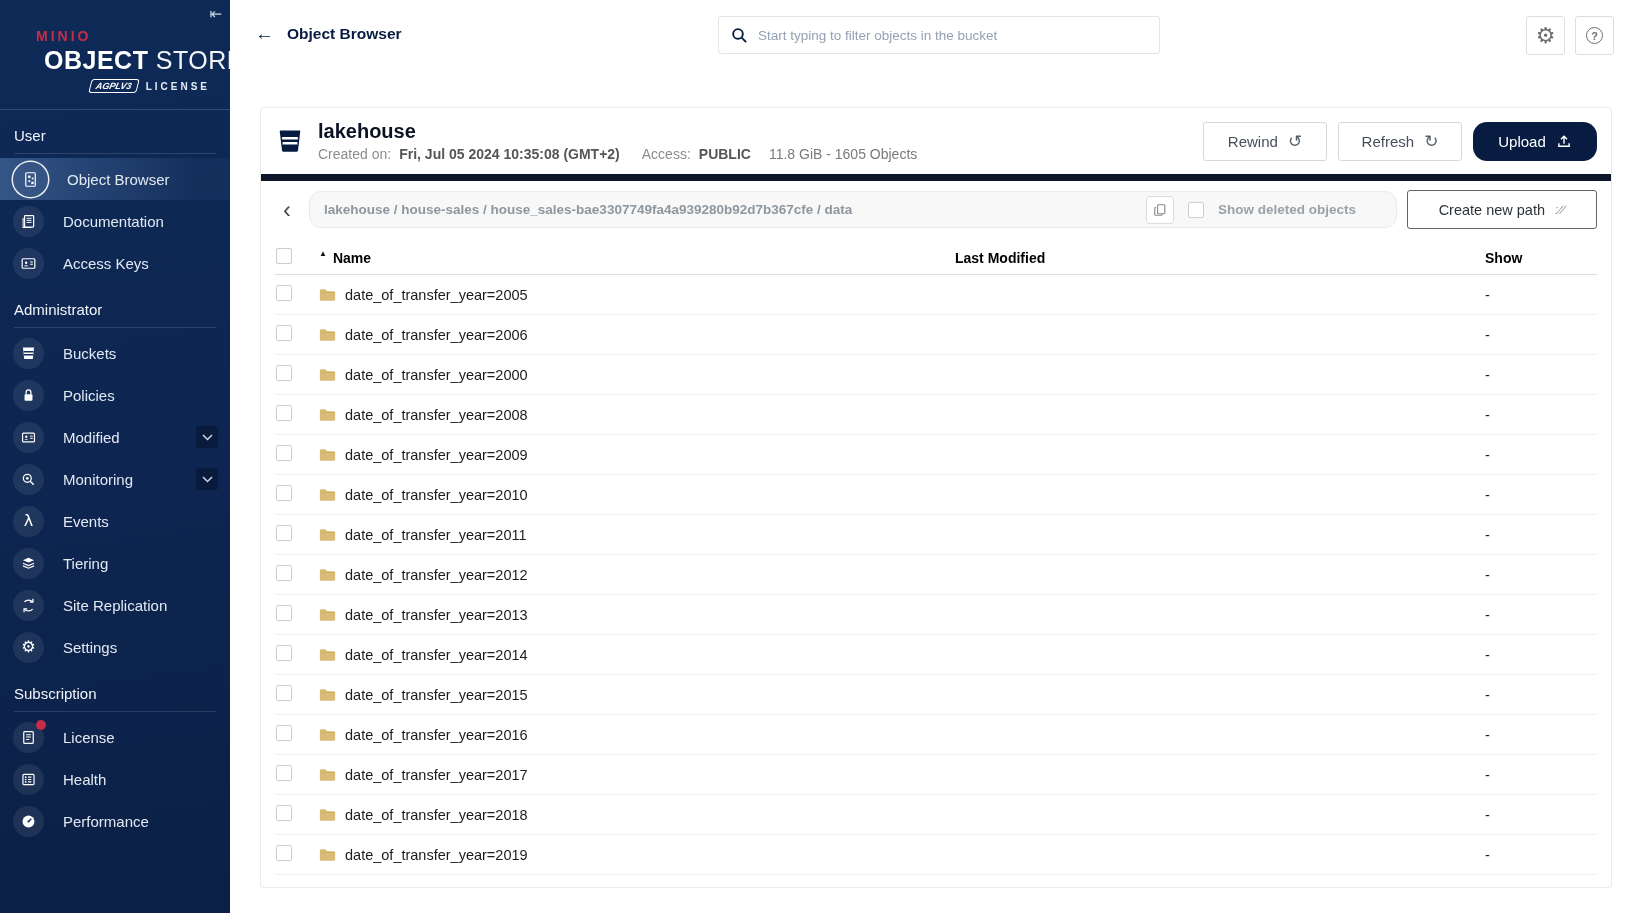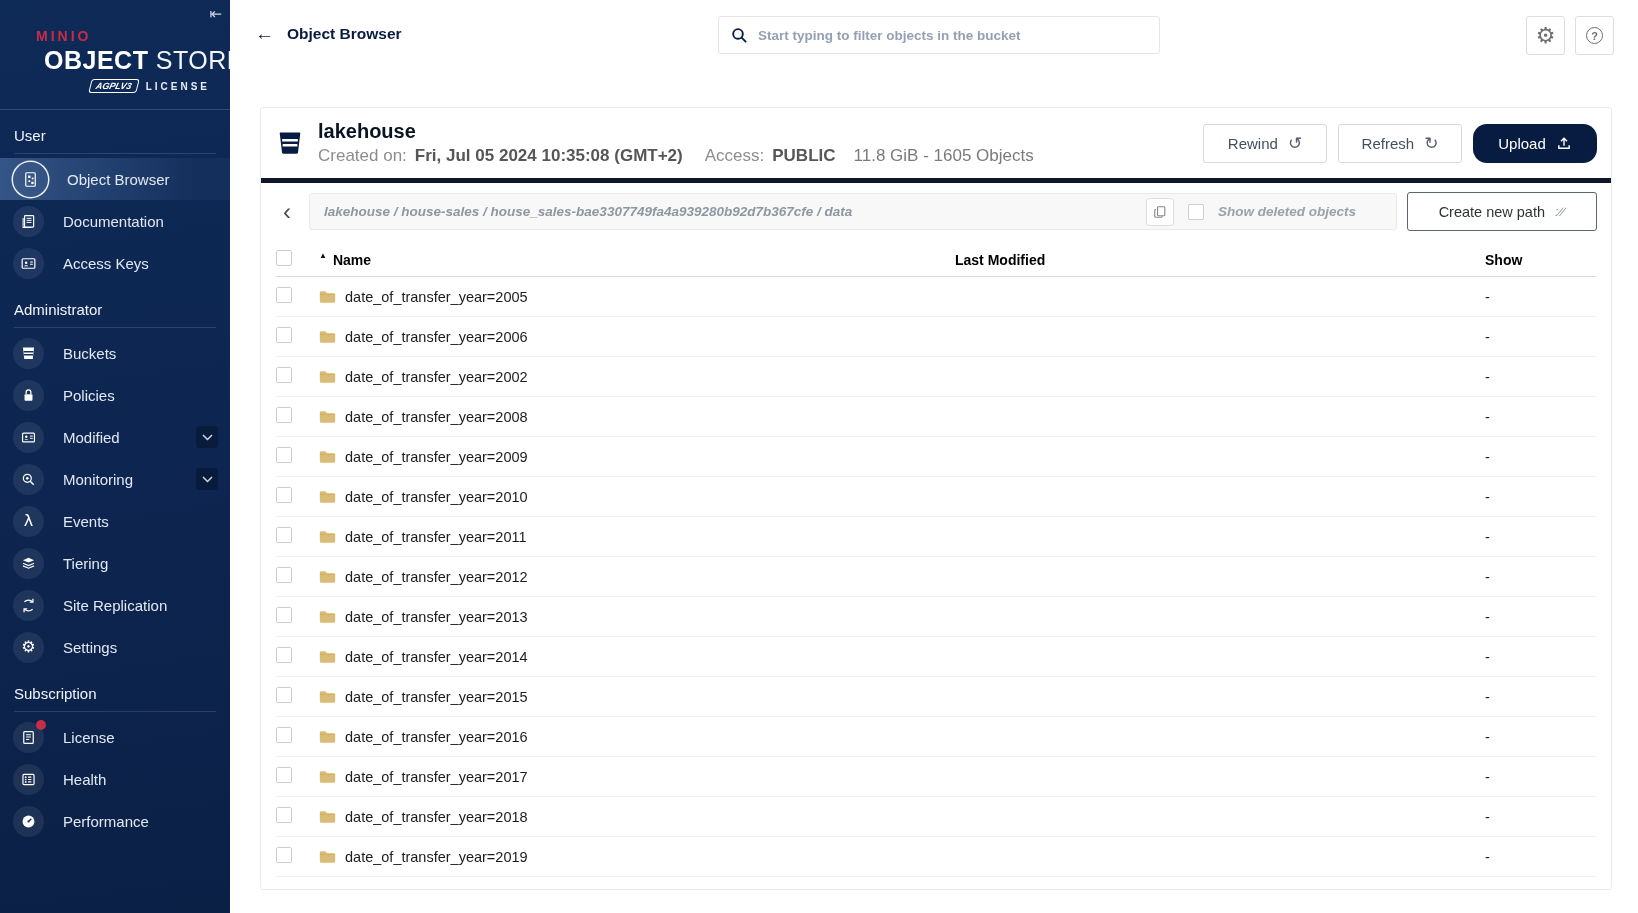--- a/index.html
+++ b/index.html
@@ -48,56 +48,56 @@
   .main { flex:1; position:relative; background:#fff; }
   .topbar { position:relative; height:72px; background:#fff; }
   .back-block { position:absolute; left:25px; top:24px; display:flex;
     align-items:center; gap:13px; cursor:pointer; }
   .back-arrow { color:#081C42; font-size:19px; font-weight:700; line-height:1; }
   .page-title { color:#081C42; font-size:15.5px; font-weight:700; }
   .search-wrap { position:absolute; left:488px; top:16px; width:442px; height:38px;
     border:1px solid #E2E5EA; border-radius:3px; background:#fff; display:flex;
     align-items:center; padding:0 12px; gap:10px; }
   .search-wrap input { border:none; outline:none; flex:1; font-size:13.5px;
-    font-weight:700; color:#33404F; background:transparent;
+    font-weight:400; color:#33404F; background:transparent;
     font-family:"Liberation Sans",sans-serif; }
   .search-wrap input::placeholder { color:#94A1B3; opacity:1; }
   .top-actions { position:absolute; right:24px; top:16px; display:flex; gap:10px; }
   .icon-btn { width:39px; height:39px; border:1px solid #DEDEDE; border-radius:3px;
     background:#fff; display:grid; place-items:center; cursor:pointer; color:#6E6E6E; }
   .gear-glyph { font-size:22px; line-height:1; font-family:"DejaVu Sans",sans-serif; color:#6E6E6E; }
   .help-ring { width:17px; height:17px; border:1.6px solid #6E6E6E; border-radius:50%;
     display:grid; place-items:center; font-size:11px; font-weight:700; color:#6E6E6E; }
 
   
   .card { margin:35px 26px 0 30px; border:1px solid #EAEAEA; border-radius:3px;
     background:#fff; }
   .bucket-header { display:flex; align-items:center; padding:12px 14px;
-    border-bottom:5px solid #0f172a; gap:13px;justify-content:space-between; }
+    border-bottom:7px solid #0f172a; gap:13px;justify-content:space-between; }
   .bucket-titles { flex:1; }
   .bucket-name { font-size:20px; font-weight:700; color:#0A1322; margin-bottom:3px; }
-  .bucket-meta { display:flex; align-items:center; gap:8px; font-size:17px; }
+  .bucket-meta { display:flex; align-items:center; gap:8px; font-size:14px; }
   .meta-label { color:#8D8D8D; }
   .meta-strong { color:#565656; font-weight:700; }
   .meta-summary { color:#7B7B7B; margin-left:10px; }
   .hdr-buttons { display:flex; gap:11px; }
   .btn-outline { display:flex; align-items:center; justify-content:center; gap:10px;
     min-width:124px; height:39px; border:1px solid #D8D8D8; border-radius:3px;
     background:#fff; font-size:15px; color:#46505C; cursor:pointer; }
   .btn-outline .bglyph { font-size:17px; color:#555F6B; font-family:"DejaVu Sans",sans-serif; }
   .btn-primary { display:flex; align-items:center; justify-content:center; gap:10px;
     min-width:124px; height:39px; border-radius:14px; background:#081C42; color:#fff;
     font-size:15px; border:none; cursor:pointer; }
 
   
   .browser-bar { display:flex; align-items:center; gap:10px; padding:9px 14px 12px 14px; }
   .back-chev { width:24px; text-align:center; font-size:24px; color:#4A4A4A;
     font-weight:300; line-height:1; cursor:pointer; flex:0 0 24px; }
   .path-bar { flex:1; height:37px; background:#F8F8F8; border:1px solid #EAEAEA;
-    border-radius:3px; display:flex; align-items:center; padding:0 14px; gap:14px;font-style:italic; }
+    border-radius:12px; display:flex; align-items:center; padding:0 14px; gap:14px; }
   .path-text { flex:1; font-size:13.5px; font-weight:700; color:#8E979F; }
   .copy-btn { width:28px; height:28px; background:#fff; border:1px solid #DDDDDD;
     border-radius:3px; display:grid; place-items:center; cursor:pointer; }
   .cb { width:16px; height:16px; border:1px solid #CDCDCD; border-radius:2px;
     background:#fff; display:inline-block; cursor:pointer; flex:0 0 16px; }
   .show-deleted-label { font-size:13.5px; font-weight:700; color:#9AA1A8;
     margin-right:26px; white-space:nowrap; }
   .btn-createpath { display:flex; align-items:center; gap:10px; height:39px;
     min-width:190px; justify-content:center; background:#fff; border:1px solid #60666D;
     border-radius:3px; font-size:14.5px; color:#2E3338; cursor:pointer; }
@@ -418,21 +418,21 @@
             </div>
             <div class="trow">
               <span><input type="checkbox" class="rowcb" style=""></span>
               <span class="cell-name">
                 <span style="display: grid; place-items: center;">
                   <svg viewBox="0 0 20 16" width="17" height="14">
                     <path d="M1 3c0-1 .7-1.8 1.6-1.8h4.9L9.6 3.6h7.8c.9 0 1.6.8 1.6 1.8v7.6c0 1-.7 1.8-1.6 1.8H2.6c-.9 0-1.6-.8-1.6-1.8z" fill="#D9BD76"></path>
                     <path d="M1 5h18" stroke="#C9AC5F" stroke-width=".9"></path>
                   </svg>
                 </span>
-                <span>date_of_transfer_year=2002</span>
+                <span>date_of_transfer_year=2000</span>
               </span>
               <span></span>
               <span class="cell-size">-</span>
             </div>
             <div class="trow">
               <span><input type="checkbox" class="rowcb" style=""></span>
               <span class="cell-name">
                 <span style="display: grid; place-items: center;">
                   <svg viewBox="0 0 20 16" width="17" height="14">
                     <path d="M1 3c0-1 .7-1.8 1.6-1.8h4.9L9.6 3.6h7.8c.9 0 1.6.8 1.6 1.8v7.6c0 1-.7 1.8-1.6 1.8H2.6c-.9 0-1.6-.8-1.6-1.8z" fill="#D9BD76"></path>

